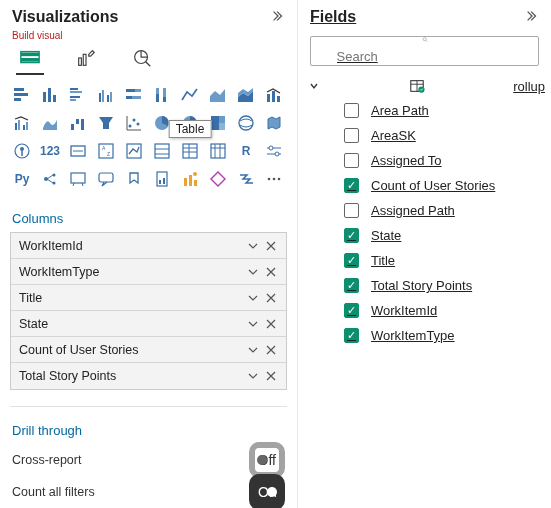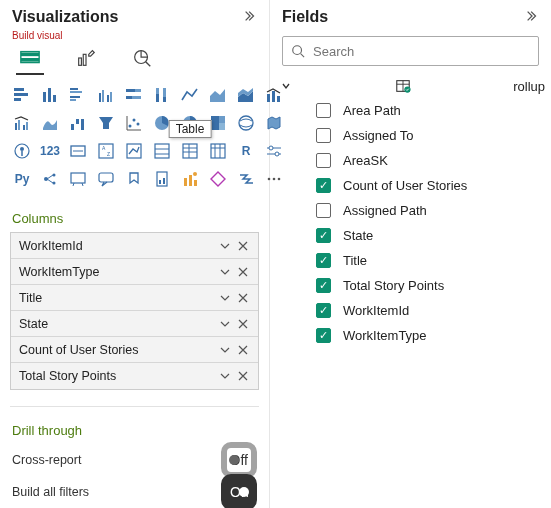--- a/index.html
+++ b/index.html
@@ -11,22 +11,22 @@
     background: #fff;
     width: 551px;
     height: 508px;
     overflow: hidden;
     display: flex;
   }
   .pane {
     display: flex;
     flex-direction: column;
   }
-  .pane.viz { width: 270px; border-right: 1px solid #e6e6e6; }
-  .pane.fields { flex: 1; }
+  .pane.viz { width: 298px; border-right: 1px solid #e6e6e6; }
+  .pane.fields { flex: 1; text-decoration: underline; }
   .pane-header {
     display: flex;
     align-items: center;
     justify-content: space-between;
     padding: 8px 12px 4px 12px;
   }
   .pane-title {
     font-weight: 600;
     font-size: 16px;
     color: #222;
@@ -84,21 +84,21 @@
     border: 1px solid #888;
     padding: 1px 6px;
     font-size: 12px;
     white-space: nowrap;
     box-shadow: 1px 1px 3px rgba(0,0,0,0.25);
     z-index: 10;
   }
   .section-label {
     padding: 10px 12px 6px 12px;
     font-size: 13px;
-    color: #4d7c0f;
+    color: #0369a1;
   }
   .well {
     margin: 0 10px 10px 10px;
     border: 1px solid #ccc;
     background: #f6f6f6;
   }
   .well-row {
     display: flex;
     align-items: center;
     height: 26px;
@@ -146,20 +146,21 @@
   .search-wrap {
     padding: 6px 12px 8px 12px;
   }
   .search {
     display: flex; align-items: center;
     border: 1px solid #aaa;
     border-radius: 2px;
     height: 30px;
     padding: 0 8px;
     gap: 6px;
+    flex-direction: column;
   }
   .search input {
     border: none; outline: none;
     flex: 1;
     font-size: 13px;
     background: transparent;
   }
   .tree {
     padding: 0 6px 0 6px;
     font-size: 13px;
@@ -598,21 +599,21 @@
   <div class="drill">
     <div class="section-label" style="padding-left:0;">Drill through</div>
     <div class="row">
       <span>Cross-report</span>
       <div class="toggle off">
         <div class="knob"></div>
         <span>Off</span>
       </div>
     </div>
     <div class="row">
-      <span>Build all filters</span>
+      <span>Count all filters</span>
       <div class="toggle on">
         <span>On</span>
         <div class="knob"></div>
       </div>
     </div>
   </div>
 </div>
 
 <div class="pane fields">
   <div class="pane-header">
@@ -646,25 +647,25 @@
       </svg>
       <span>rollup</span>
     </div>
 
     <div class="field-row">
       <div class="chk"></div>
       <span>Area Path</span>
     </div>
     <div class="field-row">
       <div class="chk"></div>
+      <span>AreaSK</span>
+    </div>
+    <div class="field-row">
+      <div class="chk"></div>
       <span>Assigned To</span>
-    </div>
-    <div class="field-row">
-      <div class="chk"></div>
-      <span>AreaSK</span>
     </div>
     <div class="field-row">
       <div class="chk checked">✓</div>
       <span>Count of User Stories</span>
     </div>
     <div class="field-row">
       <div class="chk"></div>
       <span>Assigned Path</span>
     </div>
     <div class="field-row">

